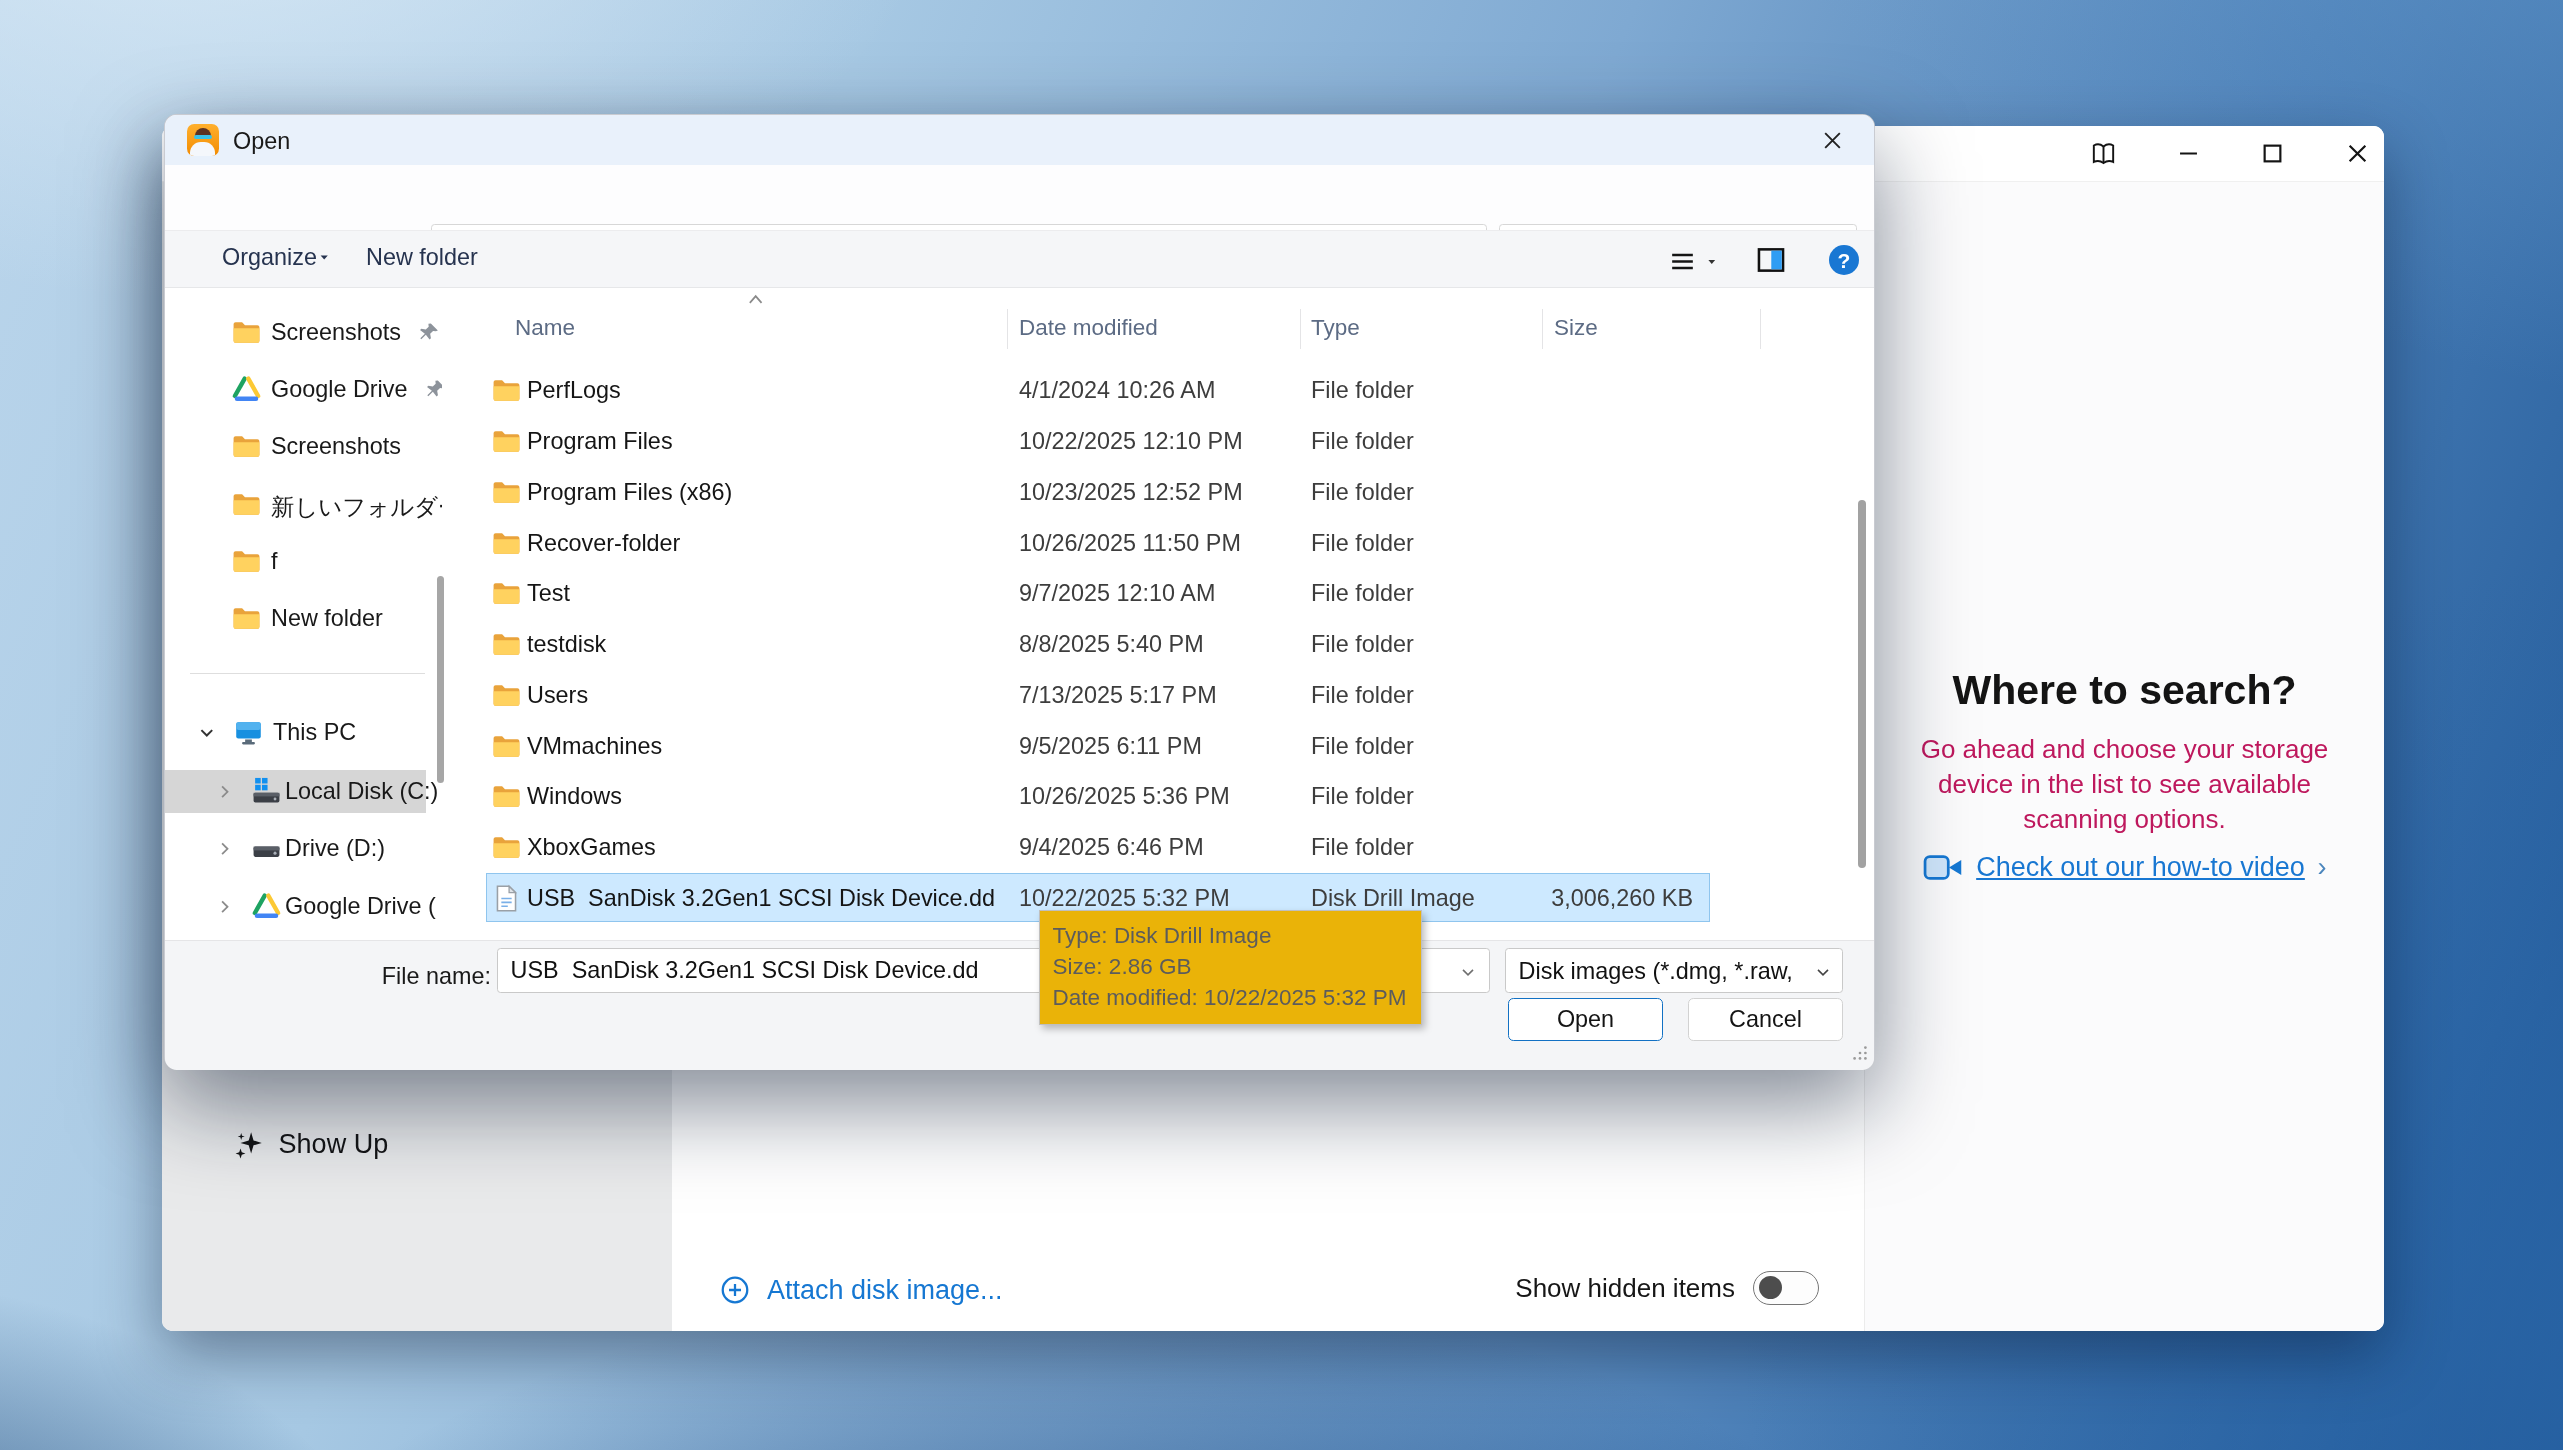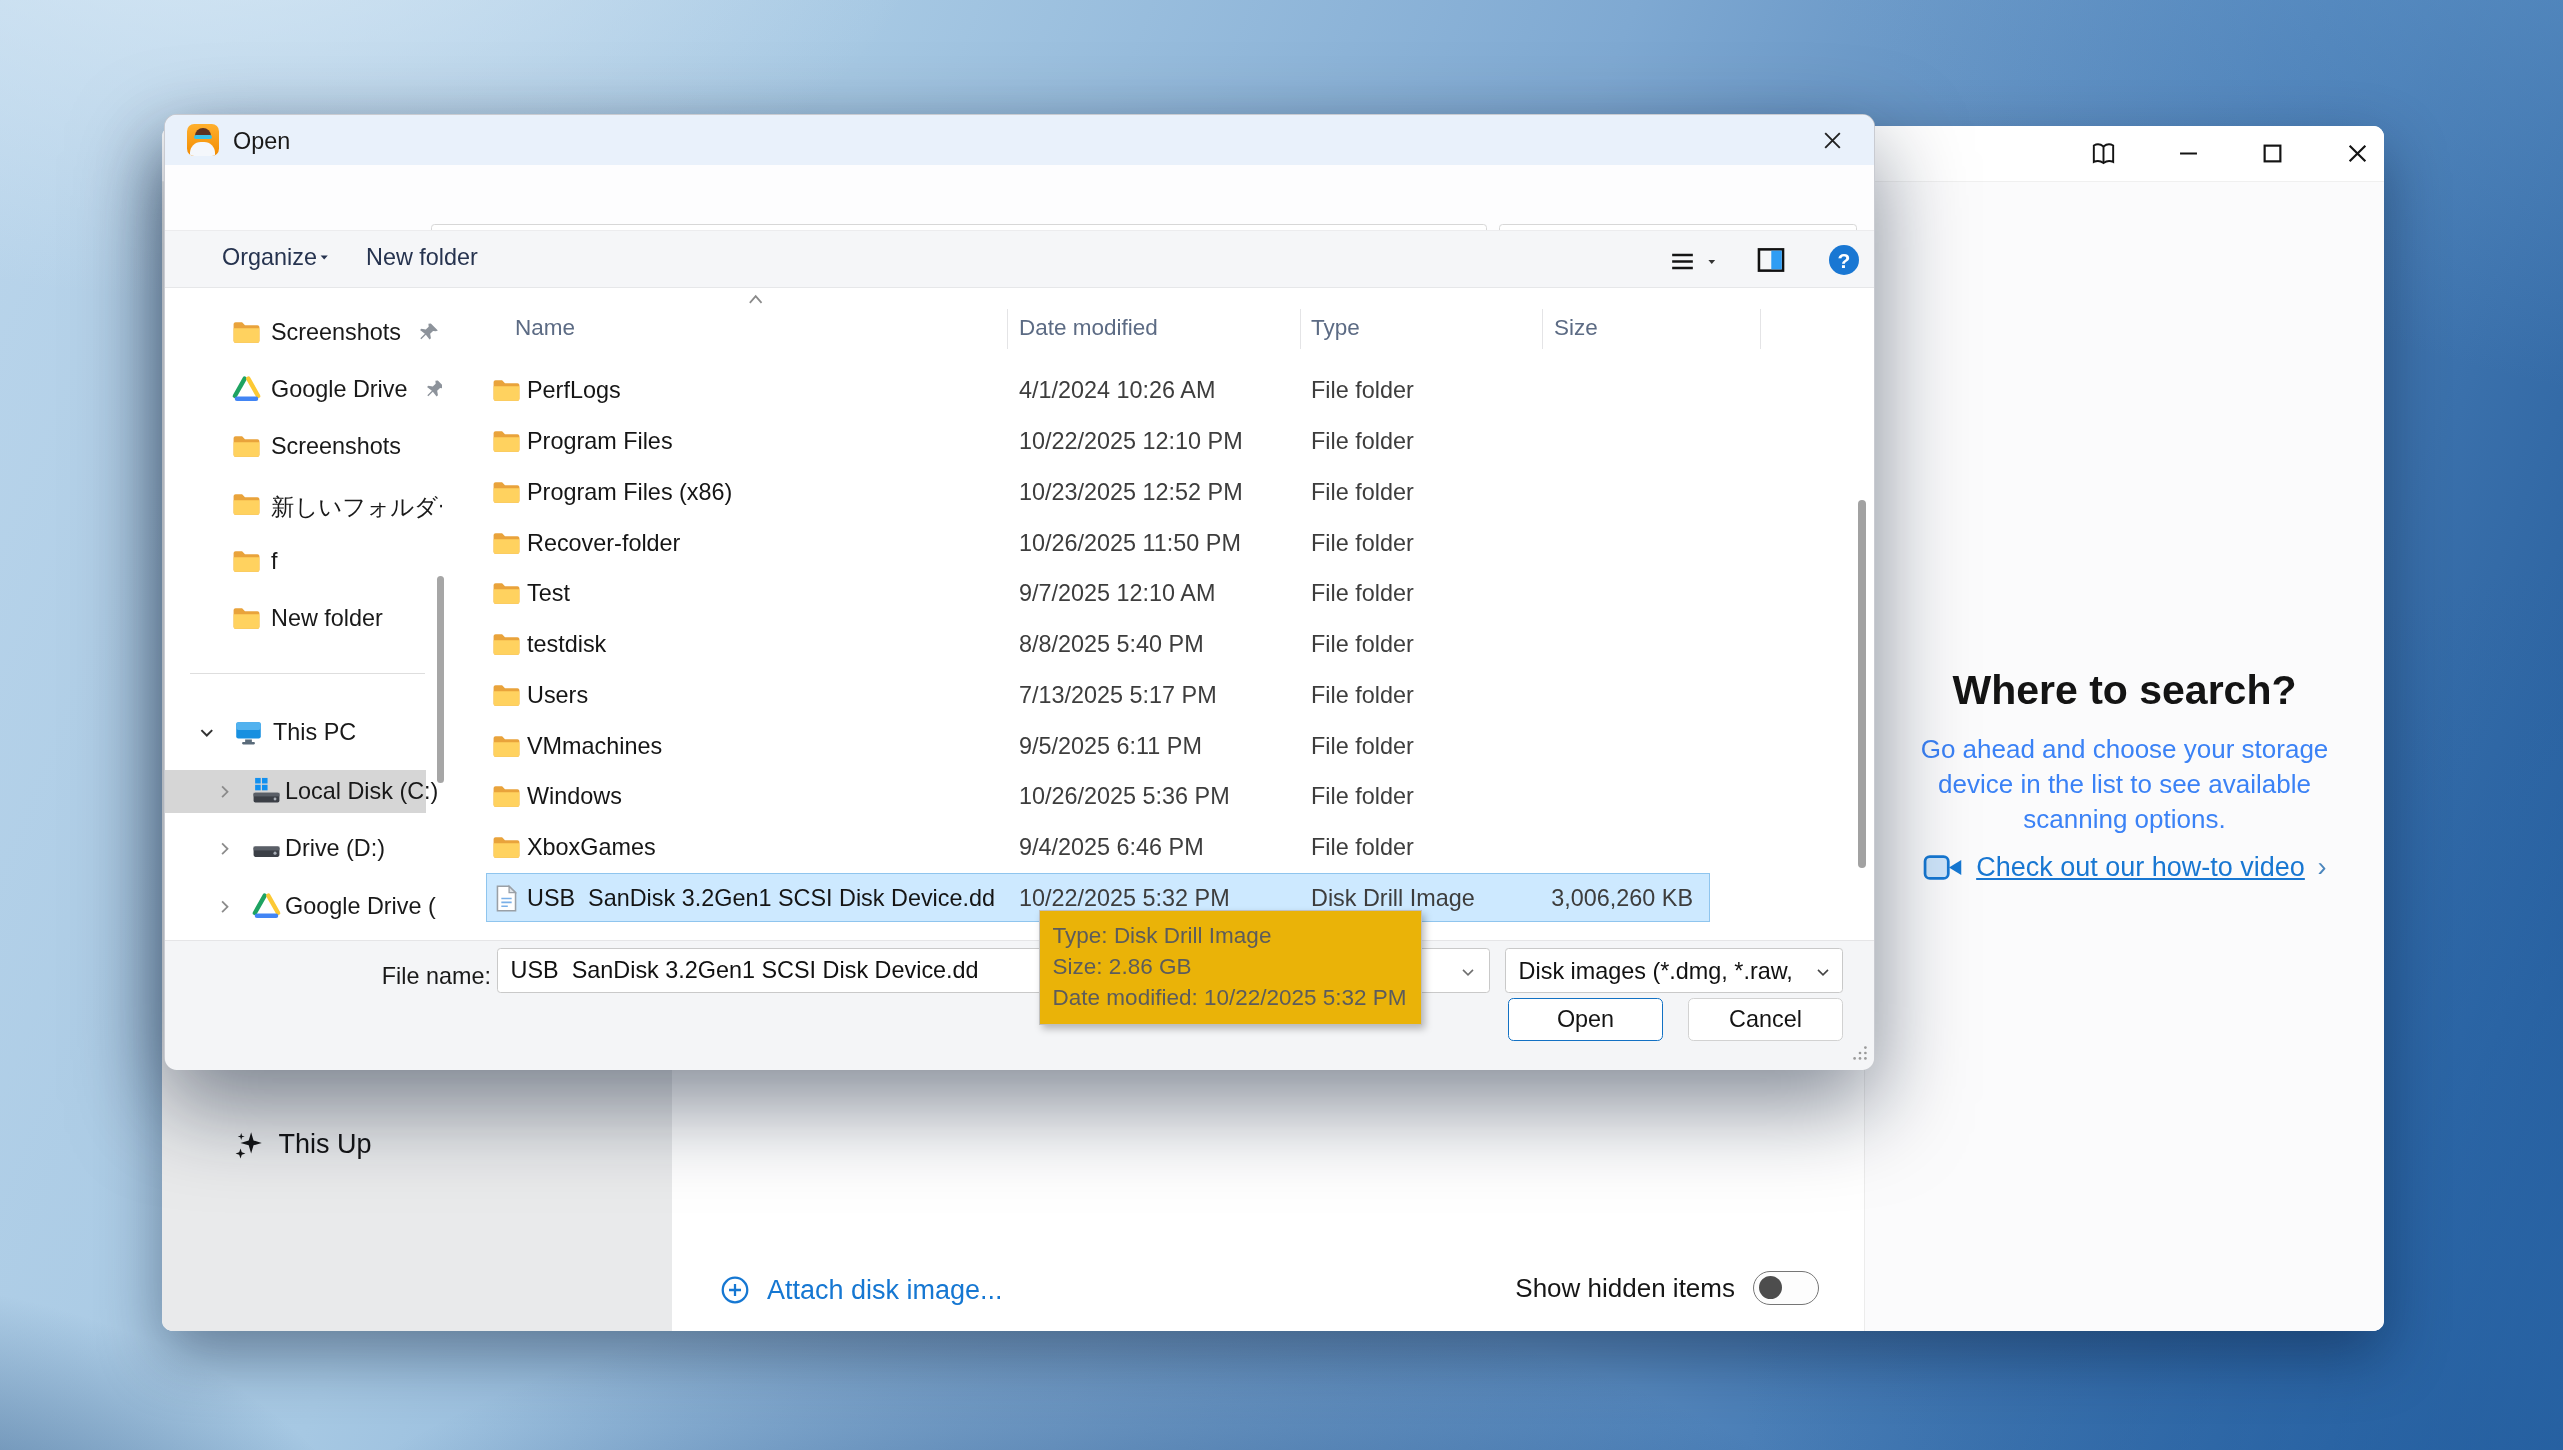--- a/index.html
+++ b/index.html
@@ -22,21 +22,21 @@
     background:#ffffff; border-radius:10.8px; box-shadow:0 23.4px 63px rgba(5,20,45,.42); overflow:hidden; }
   .app-titlebar { position:absolute; left:0; top:0; right:0; height:56px; background:#fff; border-bottom:0.9px solid #f0f0f0; }
   .app-ctl { position:absolute; top:7.2px; width:54px; height:41px; display:flex; align-items:center; justify-content:center; }
   .app-ctl svg { width:29px; height:29px; }
   .app-sidebar { position:absolute; left:0; top:56px; width:510px; bottom:0; background:#e9eaeb; }
   .cleanup-row { position:absolute; left:70px; top:942px; height:41px; display:flex; align-items:center; gap:12.6px; }
   .cleanup-row span { font-size:27px; color:#141414; }
   .app-main { position:absolute; left:510px; top:56px; width:1192px; bottom:0; background:#ffffff; }
   .app-rightpanel { position:absolute; left:1702px; top:56px; right:0; bottom:0; background:#fbfbfc; border-left:0.9px solid #ececec; text-align:center; }
   .wts-title { position:absolute; left:0; right:0; top:485px; font-size:41px; font-weight:600; color:#141414; }
-  .wts-body { position:absolute; left:25px; right:25px; top:550px; font-size:26px; line-height:35px; color:#3b82f6; }
+  .wts-body { position:absolute; left:25px; right:25px; top:550px; font-size:26px; line-height:35px; color:#be185d; }
   .wts-link-row { position:absolute; left:0; right:0; top:670px; display:flex; align-items:center; justify-content:center; gap:12.6px; }
   .wts-link { font-size:27px; color:#1877d2; text-decoration:underline; }
   .wts-chev { color:#4b86bd; font-size:27px; }
   .attach-row { position:absolute; left:47px; top:1092px; display:flex; align-items:center; gap:16px; }
   .attach-row span { font-size:27px; color:#1577d2; }
   .hidden-row { position:absolute; right:45px; top:1089px; display:flex; align-items:center; gap:18px; }
   .hidden-row .lbl { font-size:26px; color:#161616; }
   .toggle { width:66px; height:34px; border:1.8px solid #767676; border-radius:18px; background:#fdfdfd; position:relative; }
   .toggle .knob { position:absolute; left:4.5px; top:3.6px; width:23.4px; height:23.4px; border-radius:50%; background:#4d4d4d; }
 
@@ -143,21 +143,21 @@
         </svg>
     </div>
   </div>
 
   <div class="app-sidebar">
     <div class="cleanup-row">
       <svg width="34" height="34" viewBox="0 0 24 24">
           <path fill="#141414" d="M13.5 3l1.7 5.8L21 10.5l-5.8 1.7L13.5 18l-1.7-5.8L6 10.5l5.8-1.7z"></path>
           <path fill="#141414" d="M6 14.5l.9 2.6 2.6.9-2.6.9L6 21.5l-.9-2.6-2.6-.9 2.6-.9zM6.5 3.5l.6 1.9 1.9.6-1.9.6-.6 1.9-.6-1.9-1.9-.6 1.9-.6z"></path>
         </svg>
-      <span>This Up</span>
+      <span>Show Up</span>
     </div>
   </div>
 
   <div class="app-main">
     <div class="attach-row">
       <svg width="32" height="32" viewBox="0 0 24 24" fill="none" stroke="#1577d2" stroke-width="1.7">
           <circle cx="12" cy="12" r="9.2"></circle>
           <path d="M12 7.5v9M7.5 12h9"></path>
         </svg>
       <span>Attach disk image...</span>

